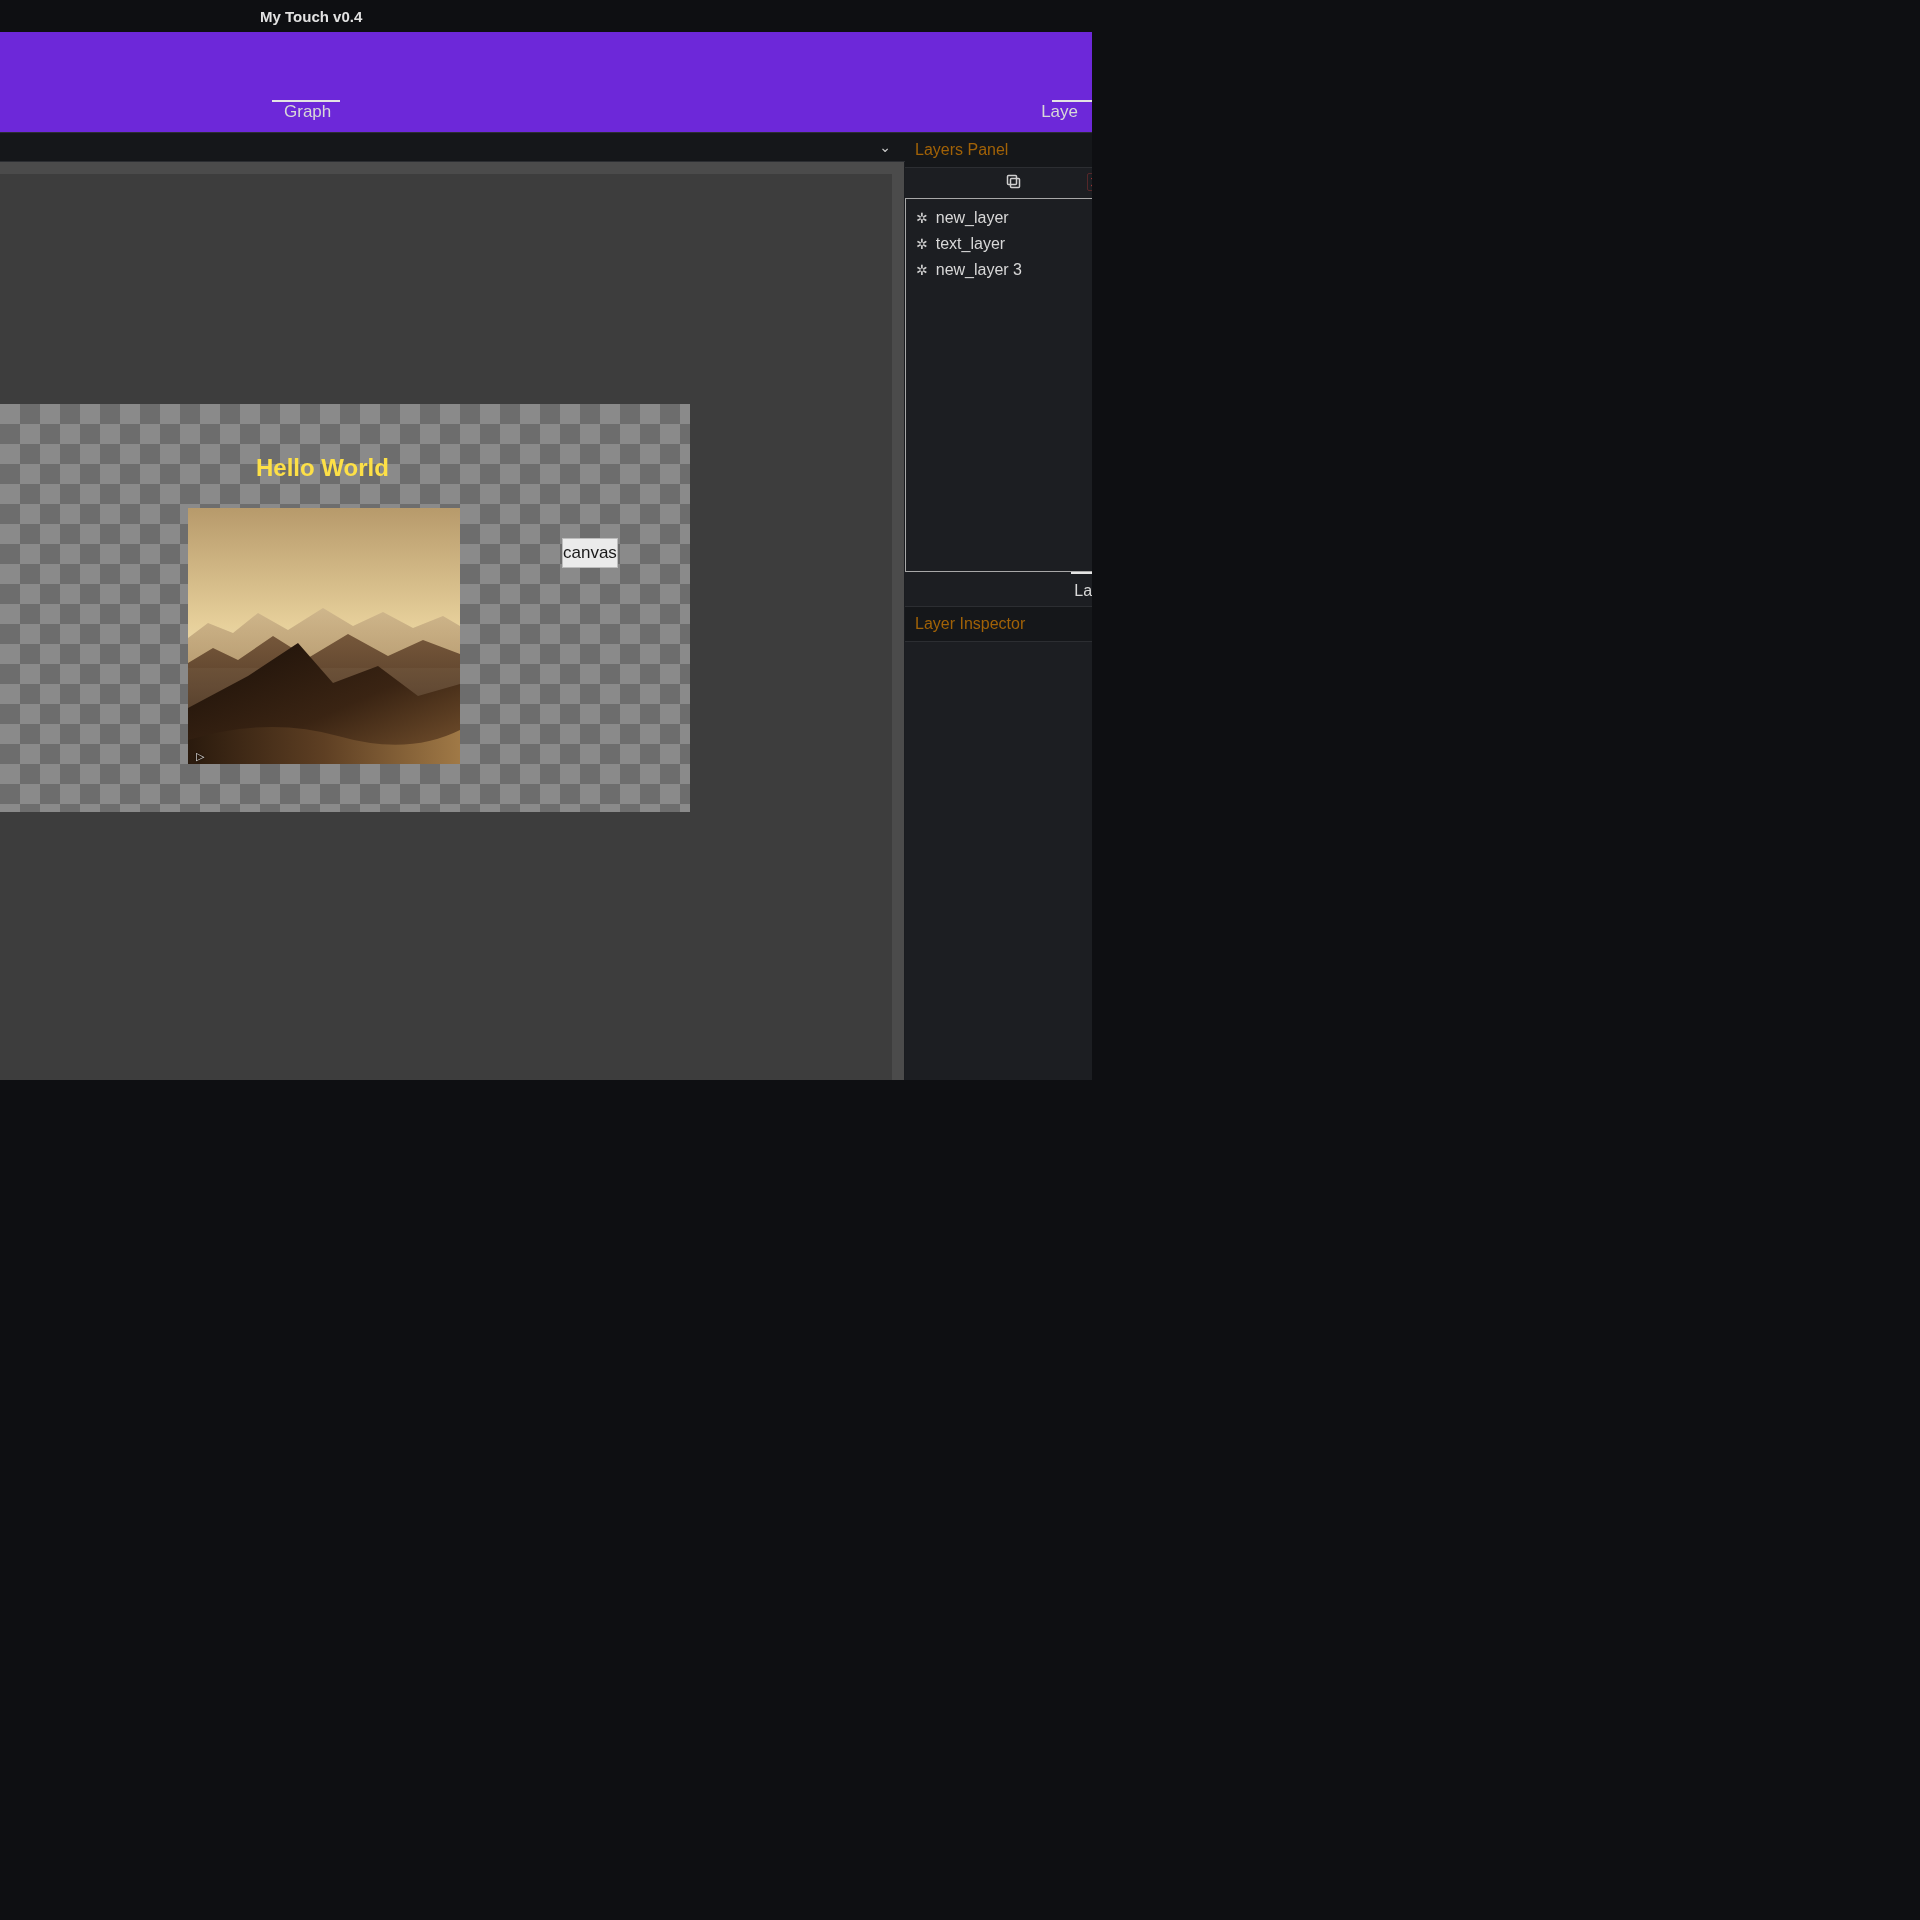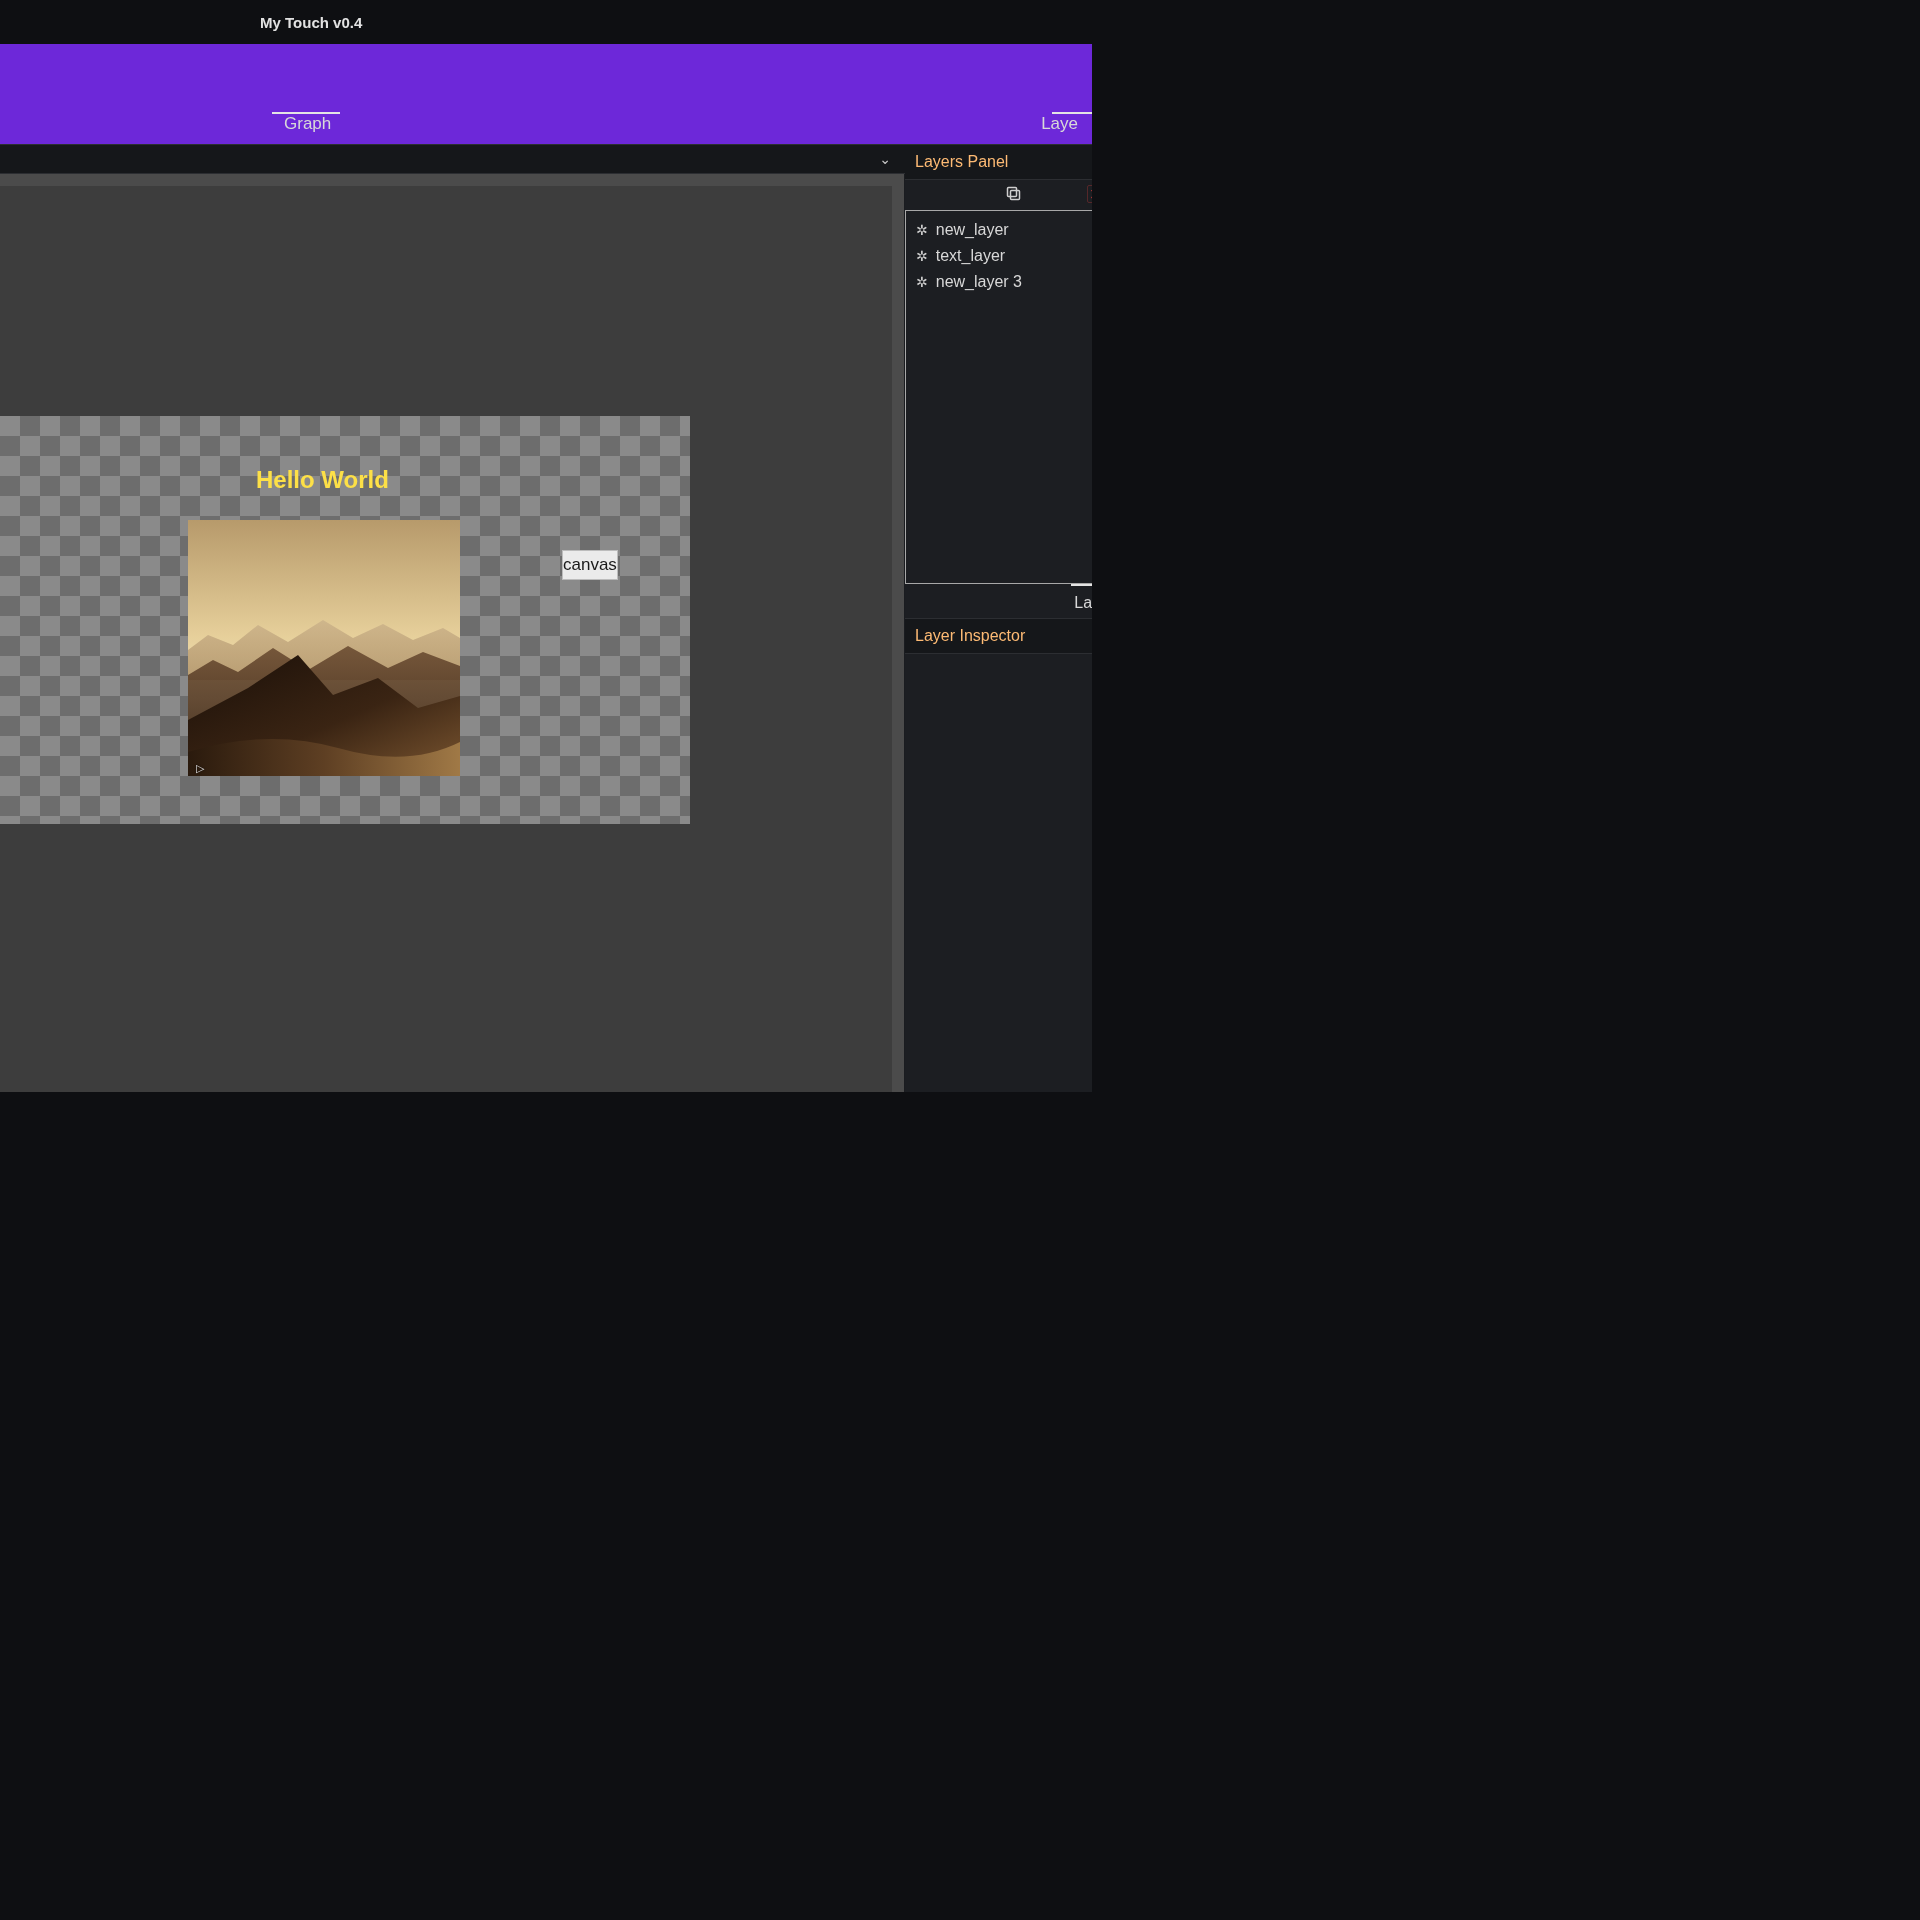--- a/index.html
+++ b/index.html
@@ -6,21 +6,21 @@
   html, body { width: 1092px; height: 1092px; overflow: hidden; }
   body {
     background: #0e0f12;
     font-family: "Segoe UI", "Helvetica Neue", Arial, sans-serif;
     color: #d8d8d8;
     font-size: 16px;
   }
 
   
   .titlebar {
-    height: 44px;
+    height: 32px;
     background: #0e0f12;
     display: flex;
     align-items: center;
     padding-left: 260px;
     font-size: 15px;
     font-weight: 600;
     color: #e2e2e2;
   }
 
   
@@ -135,21 +135,21 @@
 
   
   .right-col {
     flex: 1;
     display: flex;
     flex-direction: column;
     background: #1c1e22;
   }
   .panel-title {
     background: #15171a;
-    color: #fdba74;
+    color: #a16207;
     font-size: 16px;
     padding: 8px 10px;
     border-top: 1px solid #2c2e32;
     border-bottom: 1px solid #2c2e32;
   }
   .layers-toolbar {
     height: 28px;
     display: flex;
     align-items: center;
     padding: 0 8px;

